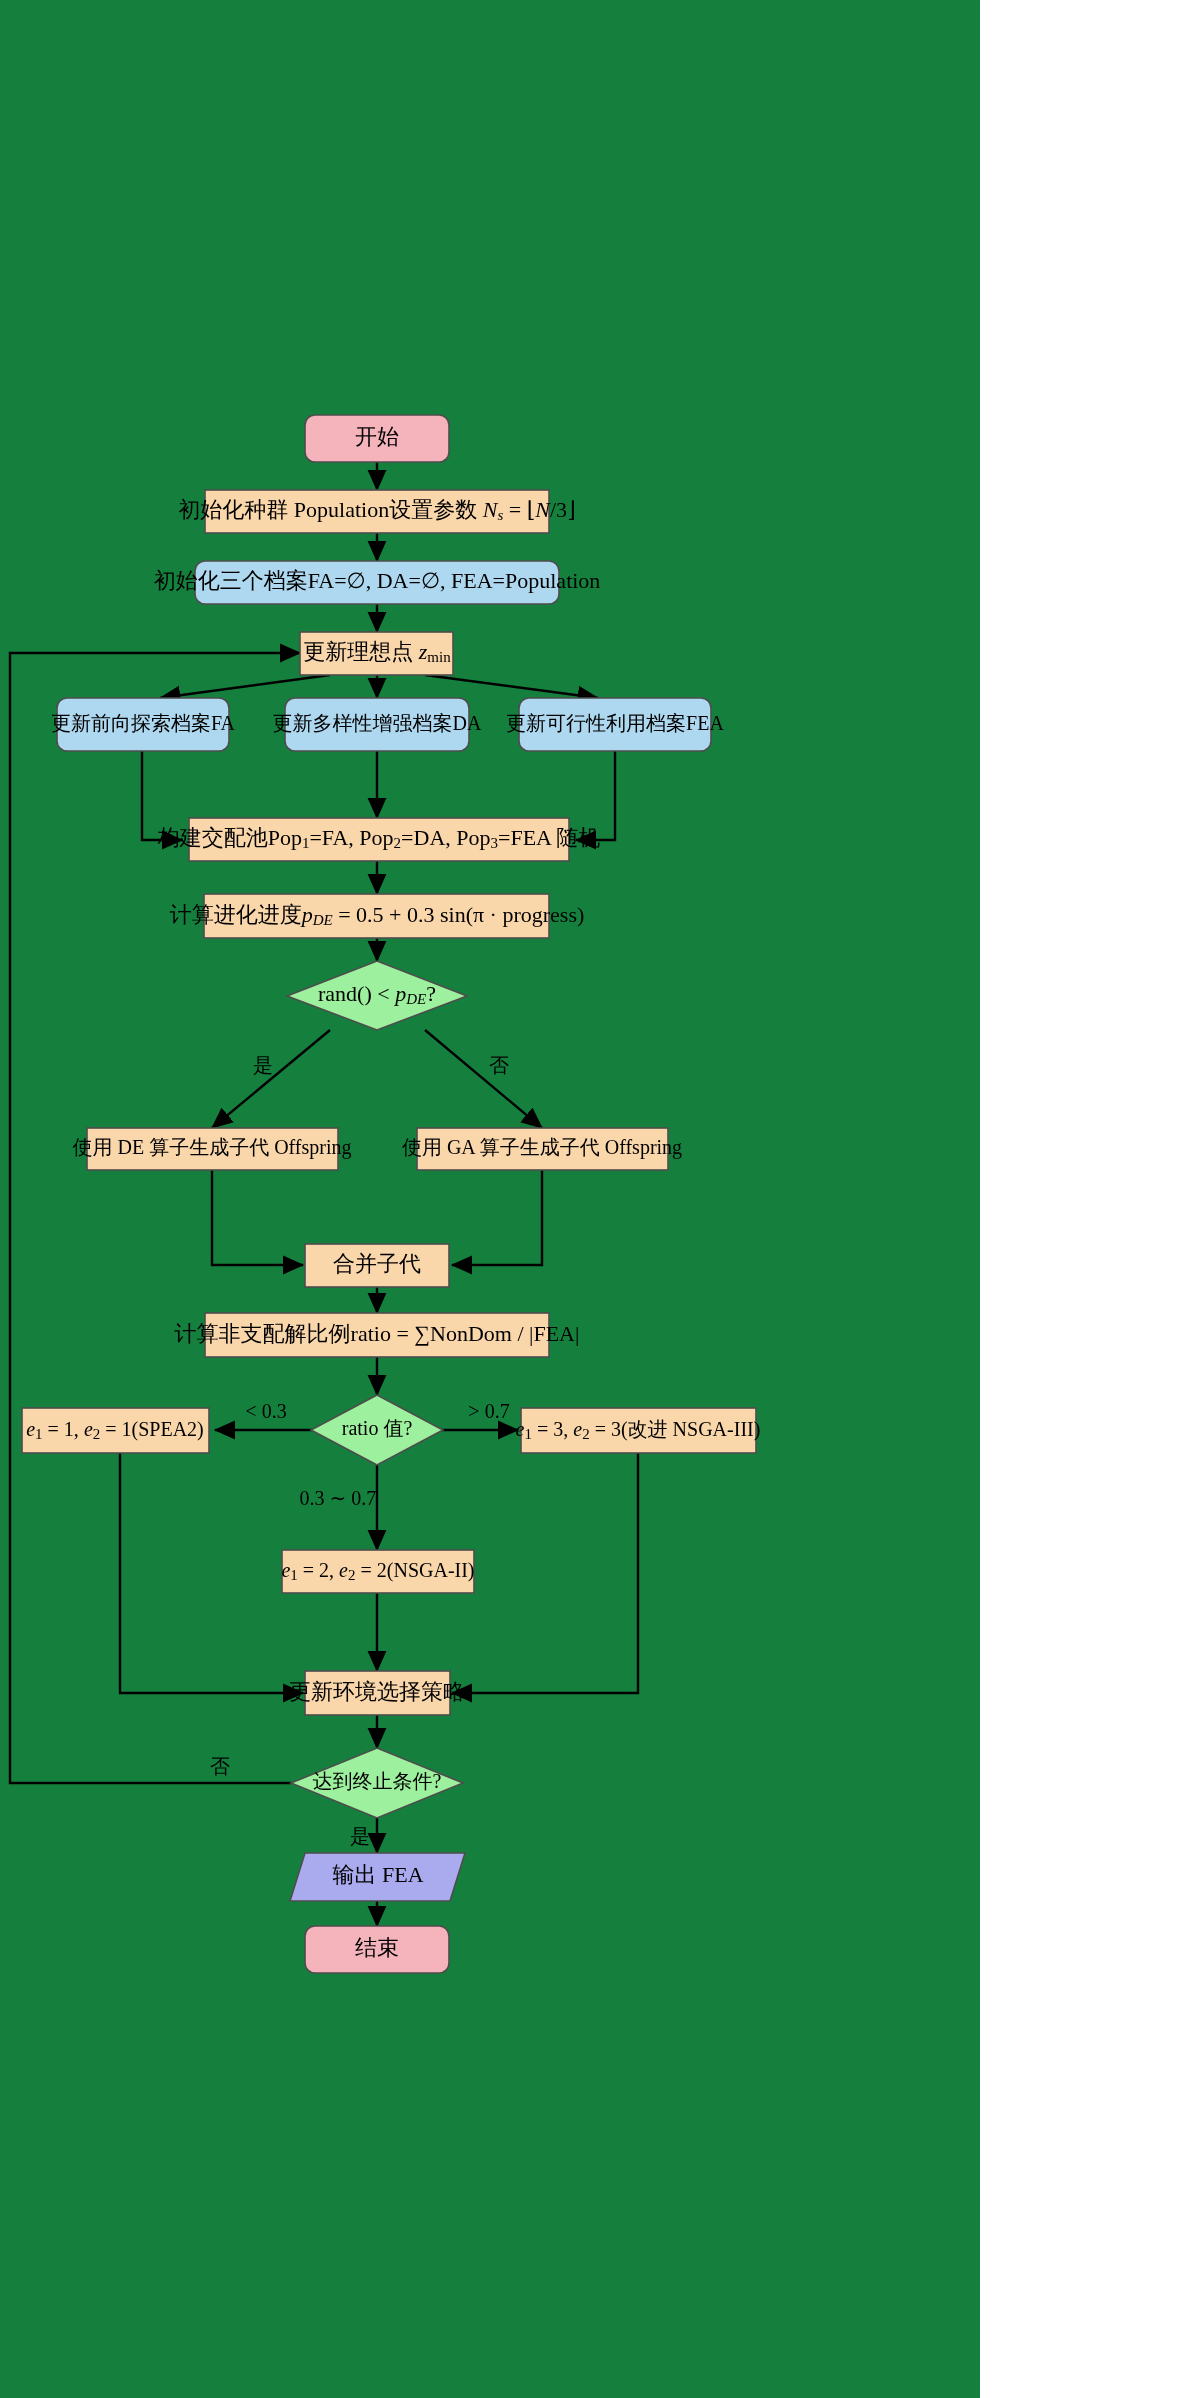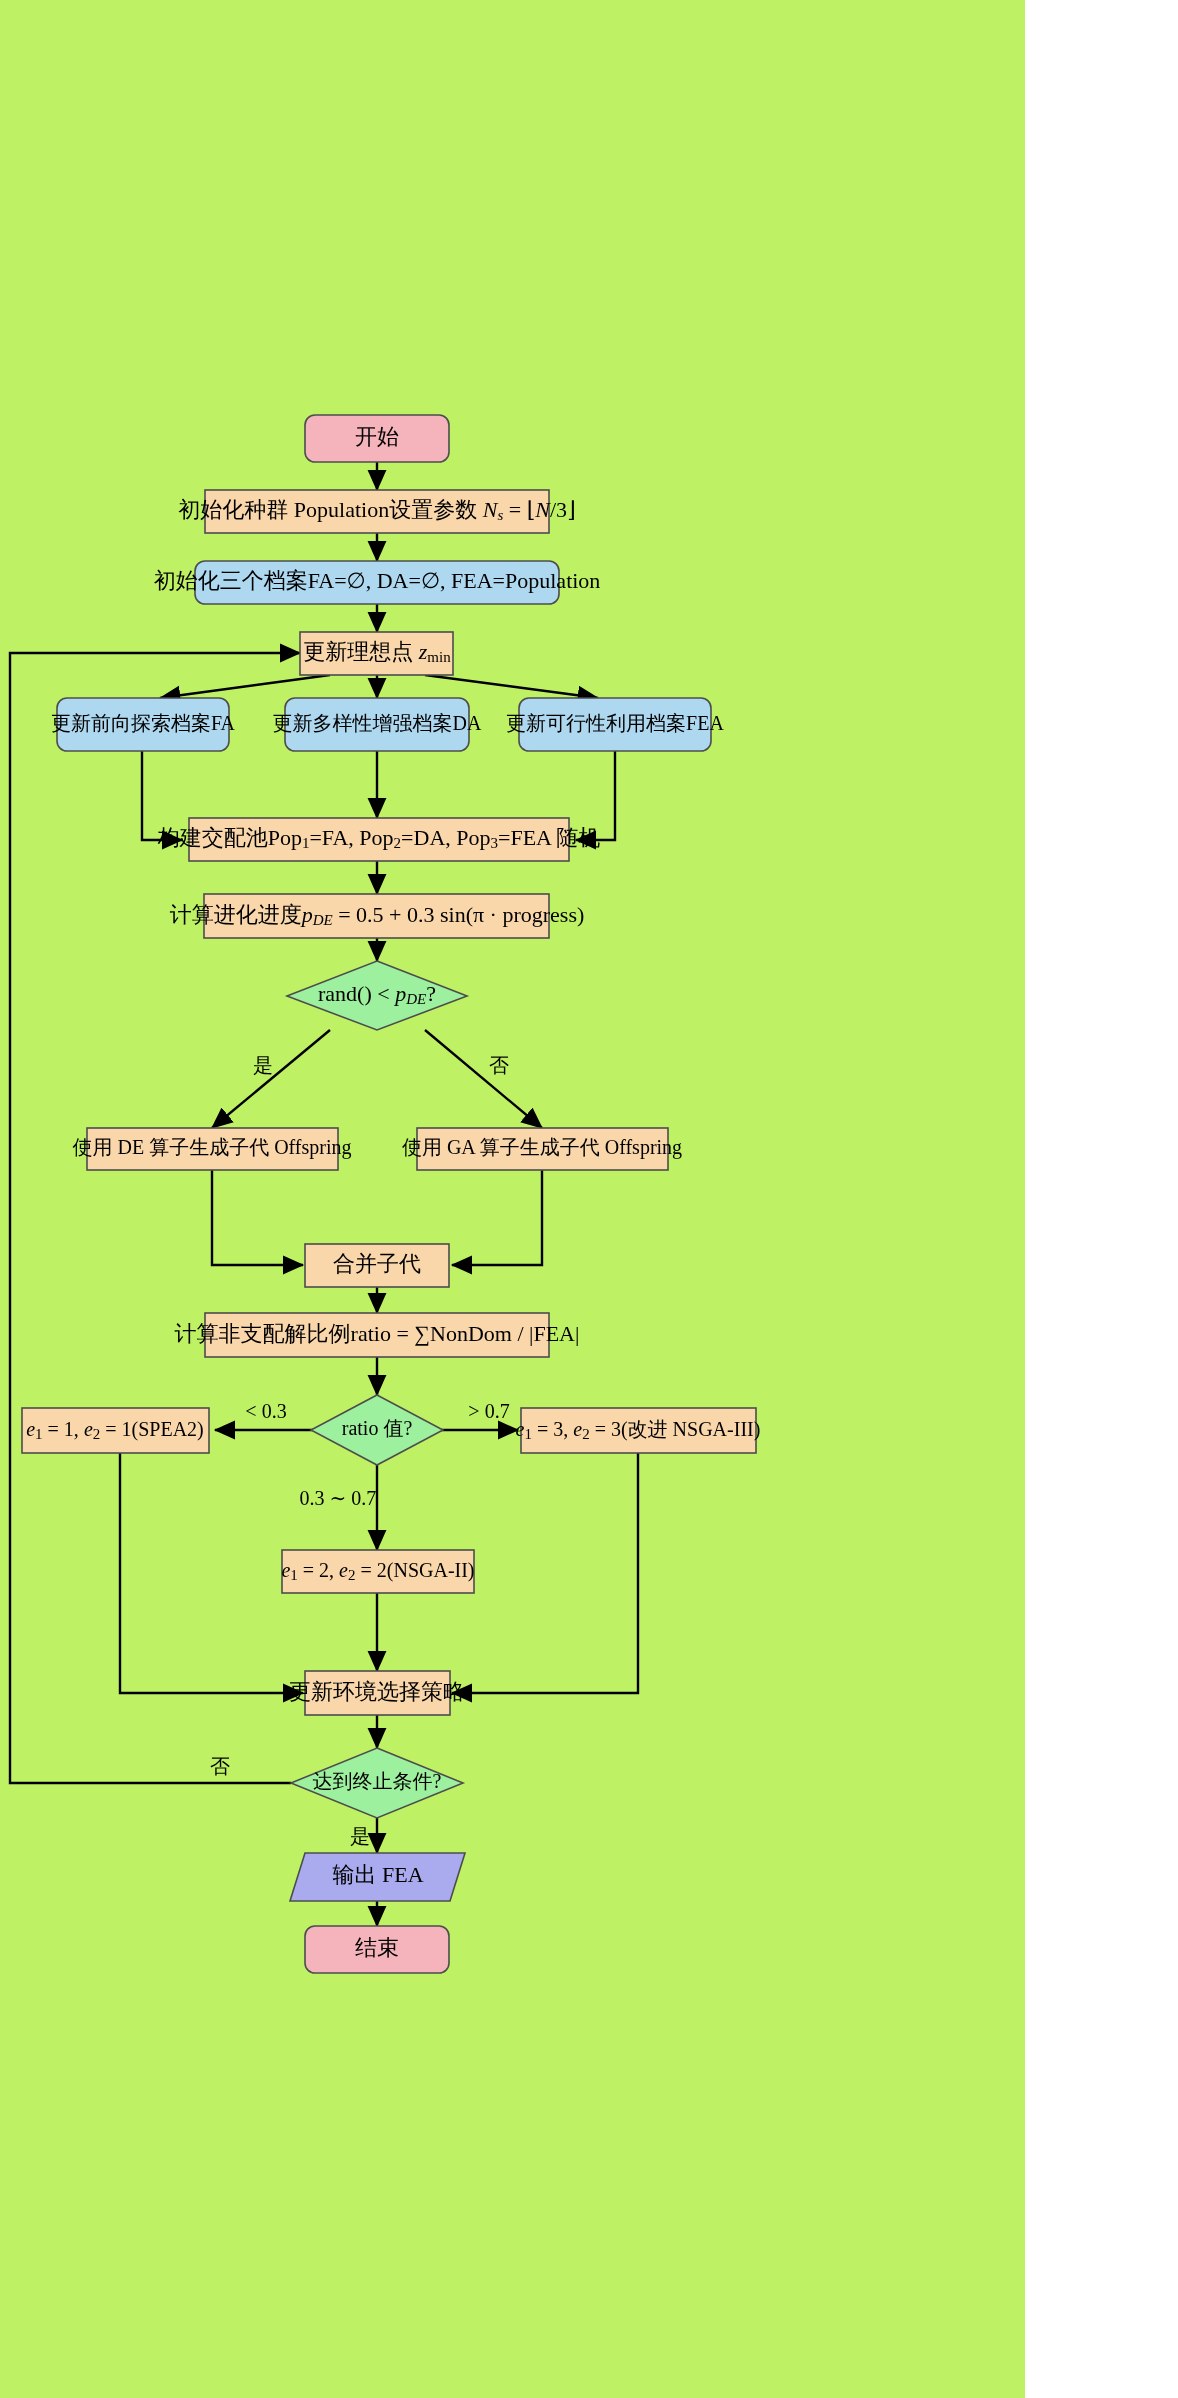--- a/index.html
+++ b/index.html
@@ -7,23 +7,22 @@
     padding: 0;
     background: #ffffff;
   }
   body {
     font-family: "Liberation Serif", "DejaVu Serif", serif;
   }
   #flowchart-root {
     position: relative;
     width: 980px;
     height: 2398px;
-    background: #bef264;
+    background: #15803d;
     overflow: hidden;
-    padding-left: 45px;
   }
   svg.fc {
     position: absolute;
     top: 0;
     left: 0;
     width: 1178px;
     height: 2398px;
   }
   .node-text {
     font-family: "Liberation Serif", "DejaVu Serif", serif;

